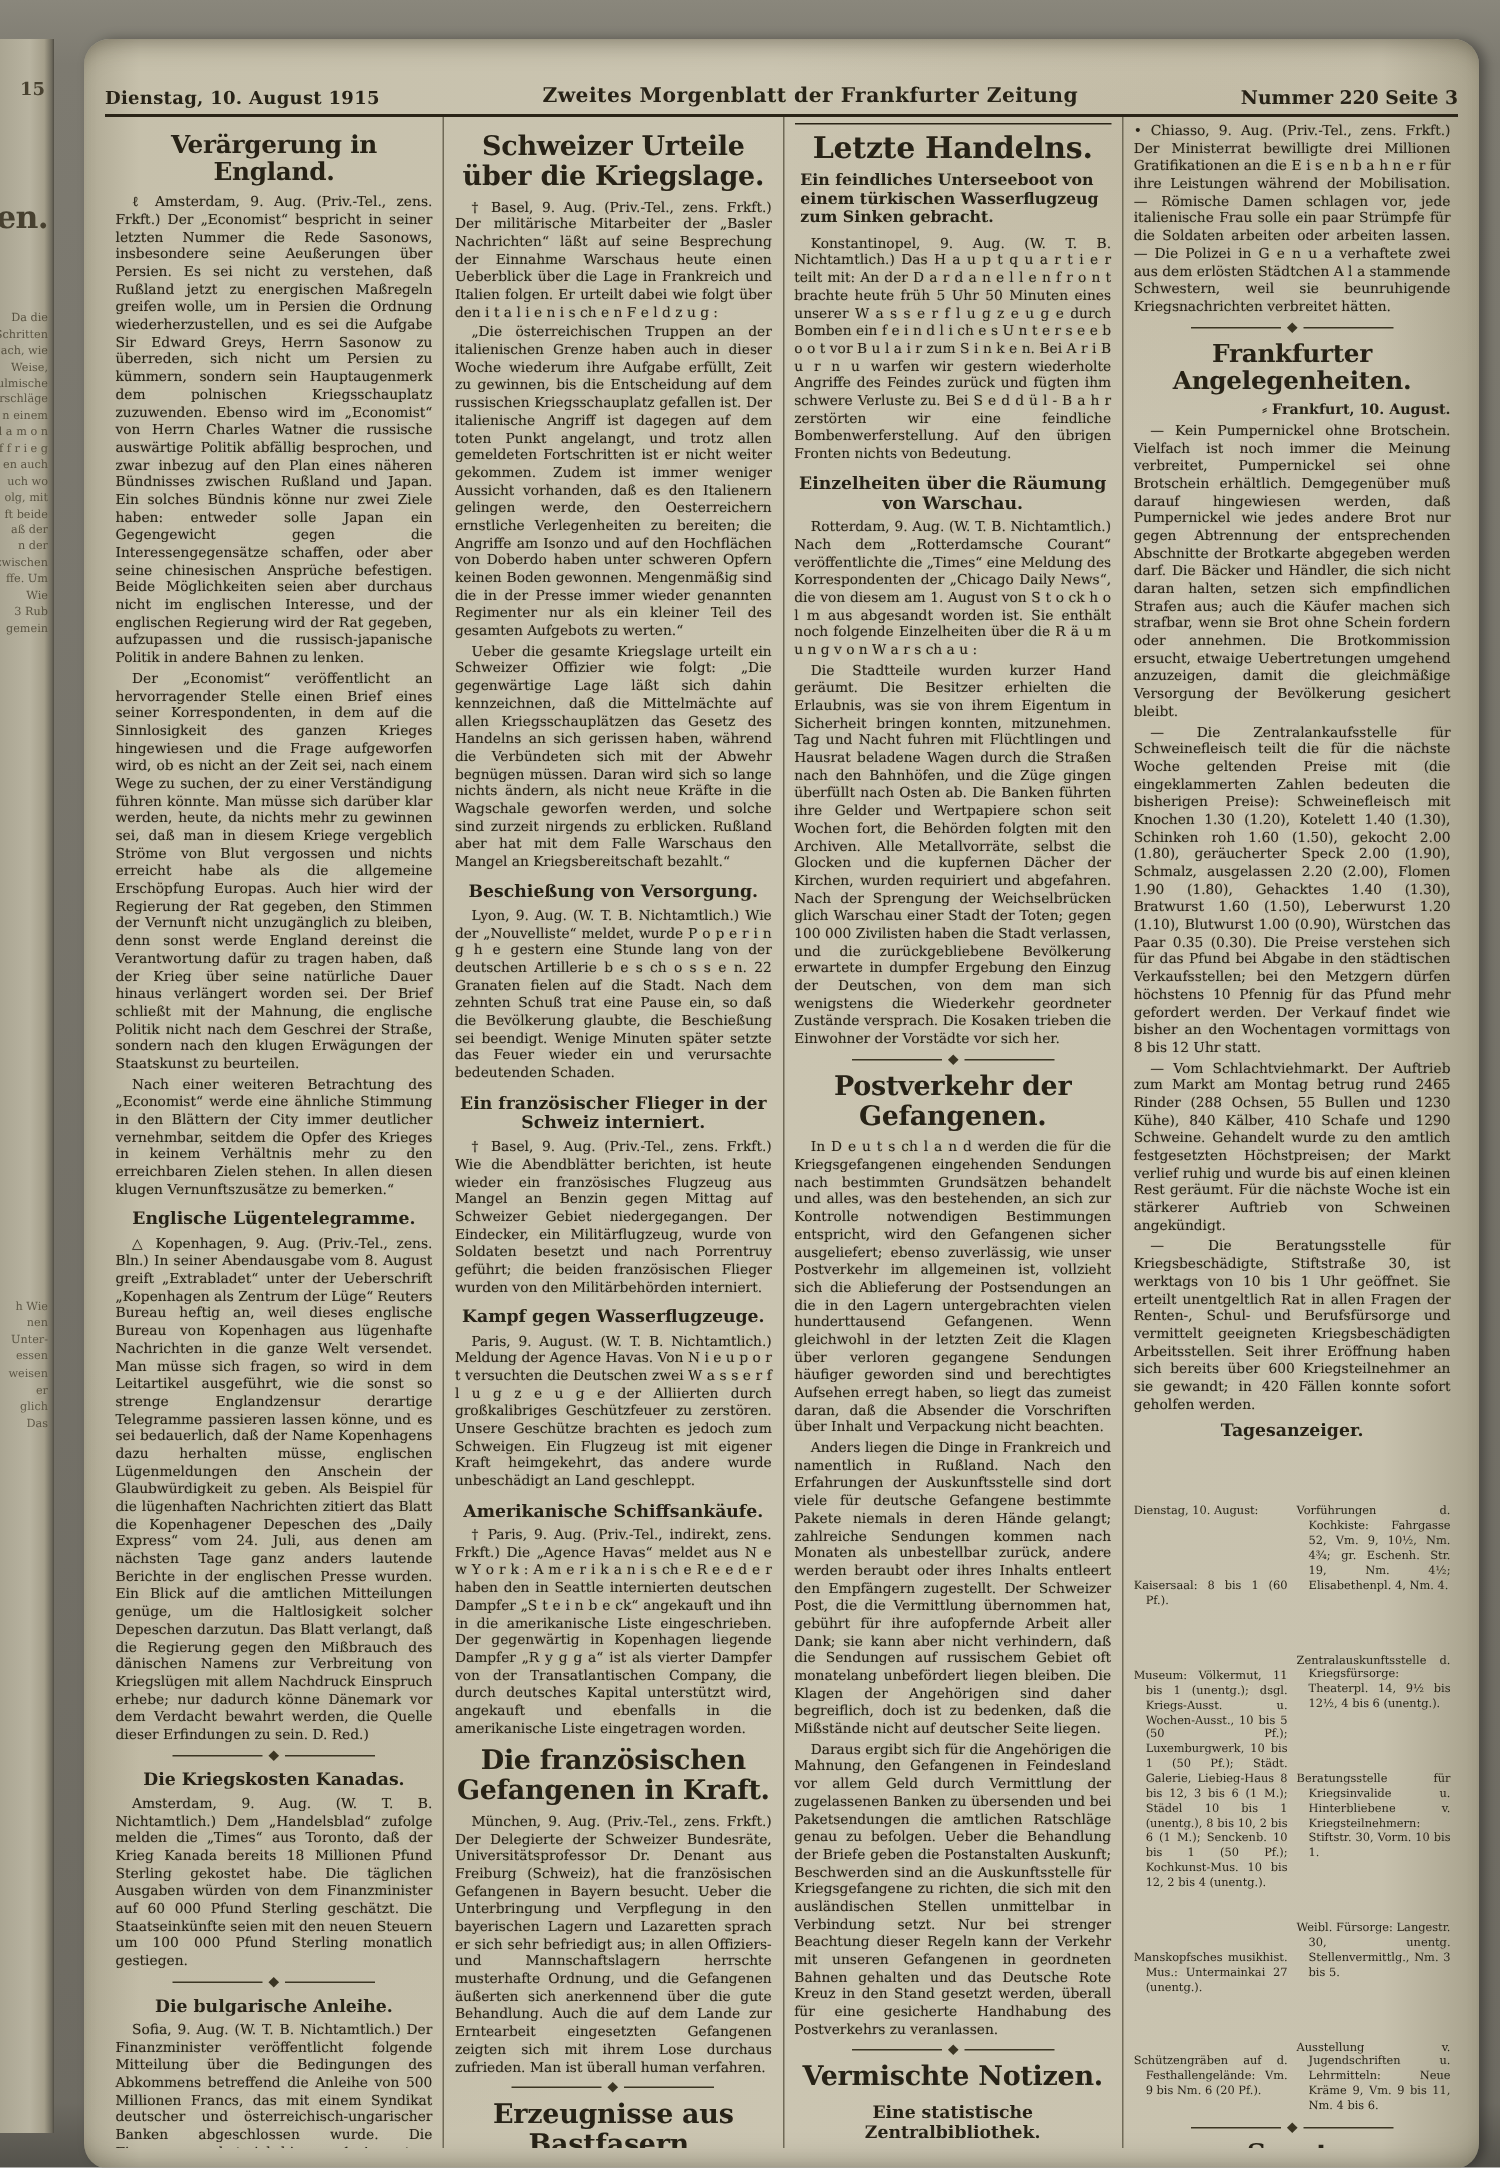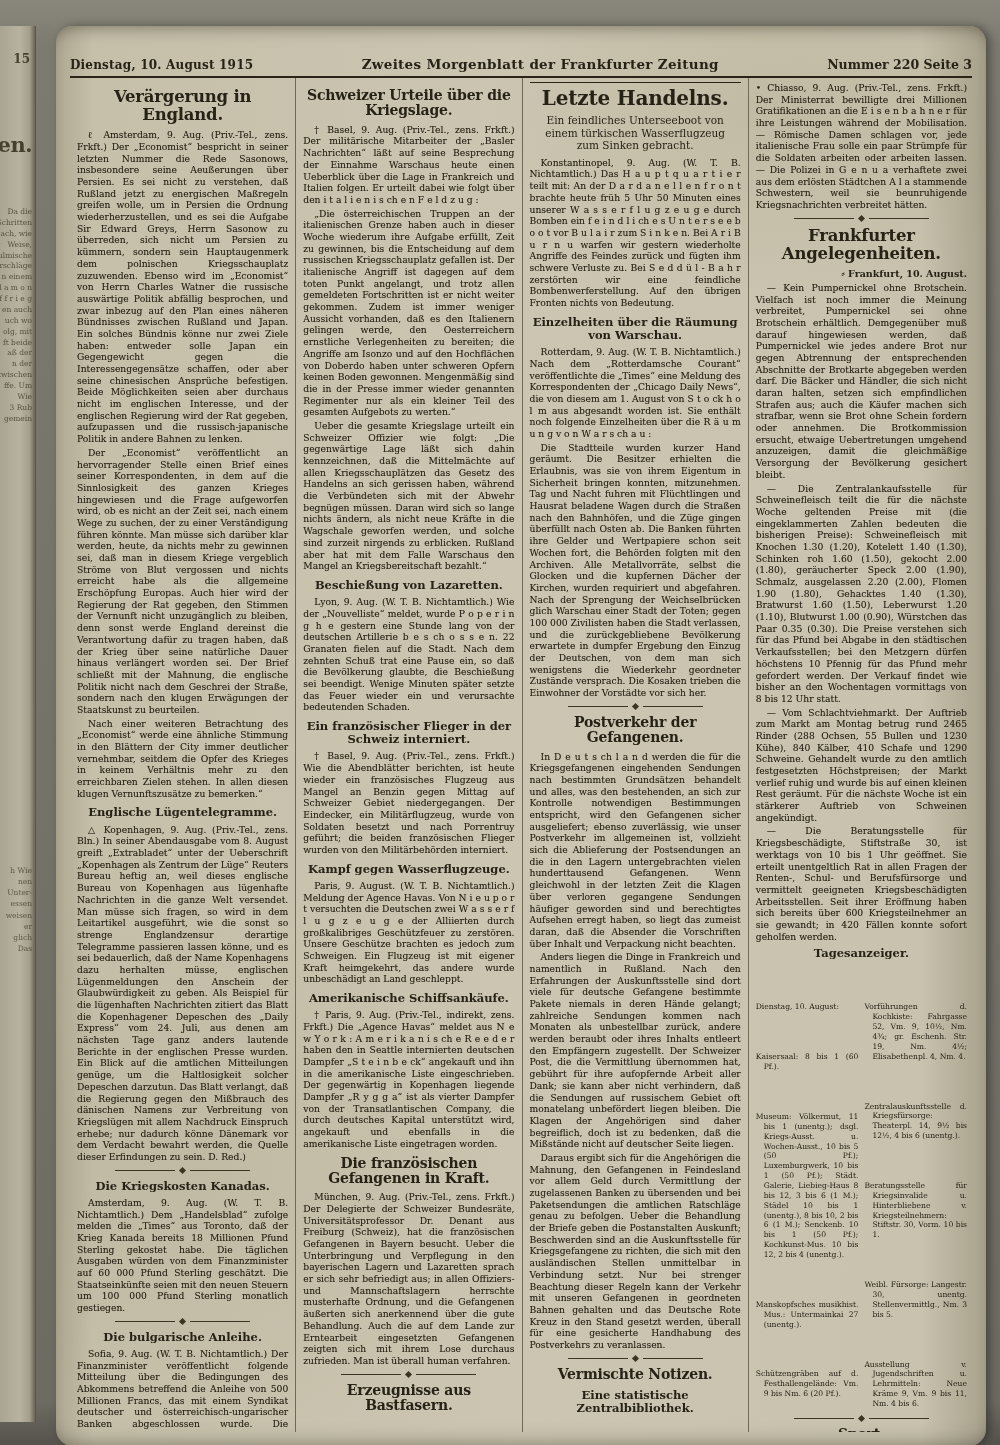--- a/index.html
+++ b/index.html
@@ -43,23 +43,23 @@
     position:absolute;left:14px;right:12px;top:52px;bottom:14px;
     display:flex;
   }
   .col{
     width:25%;padding:4px 7px 0 7px;overflow:hidden;
   }
   .col + .col{border-left:1px solid #6f6956;}
   
   .hl1{font-weight:bold;text-align:center;font-size:16.5px;line-height:1.1;margin:6px 0 5px;letter-spacing:-0.2px;}
   .hl1.big{font-size:20px;margin-top:2px;}
-  .hl1.mid{font-size:14px;}
+  .hl1.mid{font-size:18px;}
   .hl2{font-weight:bold;text-align:center;font-size:11.5px;line-height:1.15;margin:7px 0 4px;}
-  .hlsub{font-weight:normal;text-align:center;font-size:10.5px;line-height:1.2;margin:2px 4px 5px;}
+  .hlsub{font-weight:bold;text-align:left;font-size:10.5px;line-height:1.2;margin:2px 4px 5px;}
   .p{font-size:9.2px;line-height:1.27;text-align:justify;text-indent:11px;margin:0 0 2px;
      text-shadow:0 0 .5px rgba(45,35,15,.35);hyphens:auto;}
   .p.noind{text-indent:0;}
   .dateline{text-align:right;font-size:9.5px;font-weight:bold;margin:1px 0 3px;}
   .orn{display:flex;align-items:center;justify-content:center;margin:5px 18%;}
   .orn .bar{flex:1;height:1px;background:#3a3422;}
   .orn .dia{width:5px;height:5px;background:#3a3422;transform:rotate(45deg);margin:0 5px;}
   .boxtop{border-top:1.5px solid #2a2417;padding-top:2px;}
   
   .ta-head{font-weight:bold;text-align:center;font-size:11.5px;margin:4px 0 2px;}
@@ -148,21 +148,21 @@
     </div>
 
     <div class="col">
       <div class="art">
         <h2 class="hl1 mid">Schweizer Urteile über die Kriegslage.</h2>
         <p class="p">† Basel, 9. Aug. (Priv.-Tel., zens. Frkft.) Der militärische Mitarbeiter der „Basler Nachrichten“ läßt auf seine Besprechung der Einnahme Warschaus heute einen Ueberblick über die Lage in Frankreich und Italien folgen. Er urteilt dabei wie folgt über den i t a l i e n i s ch e n  F e l d z u g :</p>
         <p class="p">„Die österreichischen Truppen an der italienischen Grenze haben auch in dieser Woche wiederum ihre Aufgabe erfüllt, Zeit zu gewinnen, bis die Entscheidung auf dem russischen Kriegsschauplatz gefallen ist. Der italienische Angriff ist dagegen auf dem toten Punkt angelangt, und trotz allen gemeldeten Fortschritten ist er nicht weiter gekommen. Zudem ist immer weniger Aussicht vorhanden, daß es den Italienern gelingen werde, den Oesterreichern ernstliche Verlegenheiten zu bereiten; die Angriffe am Isonzo und auf den Hochflächen von Doberdo haben unter schweren Opfern keinen Boden gewonnen. Mengenmäßig sind die in der Presse immer wieder genannten Regimenter nur als ein kleiner Teil des gesamten Aufgebots zu werten.“</p>
         <p class="p">Ueber die gesamte Kriegslage urteilt ein Schweizer Offizier wie folgt: „Die gegenwärtige Lage läßt sich dahin kennzeichnen, daß die Mittelmächte auf allen Kriegsschauplätzen das Gesetz des Handelns an sich gerissen haben, während die Verbündeten sich mit der Abwehr begnügen müssen. Daran wird sich so lange nichts ändern, als nicht neue Kräfte in die Wagschale geworfen werden, und solche sind zurzeit nirgends zu erblicken. Rußland aber hat mit dem Falle Warschaus den Mangel an Kriegsbereitschaft bezahlt.“</p>
       </div>
       <div class="art">
-        <h3 class="hl2">Beschießung von Lazaretten.</h3>
+        <h3 class="hl2">Beschießung von Versorgung.</h3>
         <p class="p">Lyon, 9. Aug. (W. T. B. Nichtamtlich.) Wie der „Nouvelliste“ meldet, wurde P o p e r i n g h e gestern eine Stunde lang von der deutschen Artillerie b e s ch o s s e n. 22 Granaten fielen auf die Stadt. Nach dem zehnten Schuß trat eine Pause ein, so daß die Bevölkerung glaubte, die Beschießung sei beendigt. Wenige Minuten später setzte das Feuer wieder ein und verursachte bedeutenden Schaden.</p>
       </div>
       <div class="art">
         <h3 class="hl2">Ein französischer Flieger in der Schweiz interniert.</h3>
         <p class="p">† Basel, 9. Aug. (Priv.-Tel., zens. Frkft.) Wie die Abendblätter berichten, ist heute wieder ein französisches Flugzeug aus Mangel an Benzin gegen Mittag auf Schweizer Gebiet niedergegangen. Der Eindecker, ein Militärflugzeug, wurde von Soldaten besetzt und nach Porrentruy geführt; die beiden französischen Flieger wurden von den Militärbehörden interniert.</p>
       </div>
       <div class="art">
         <h3 class="hl2">Kampf gegen Wasserflugzeuge.</h3>
         <p class="p">Paris, 9. August. (W. T. B. Nichtamtlich.) Meldung der Agence Havas. Von N i e u p o r t versuchten die Deutschen zwei W a s s e r f l u g z e u g e der Alliierten durch großkalibriges Geschützfeuer zu zerstören. Unsere Geschütze brachten es jedoch zum Schweigen. Ein Flugzeug ist mit eigener Kraft heimgekehrt, das andere wurde unbeschädigt an Land geschleppt.</p>
       </div>

